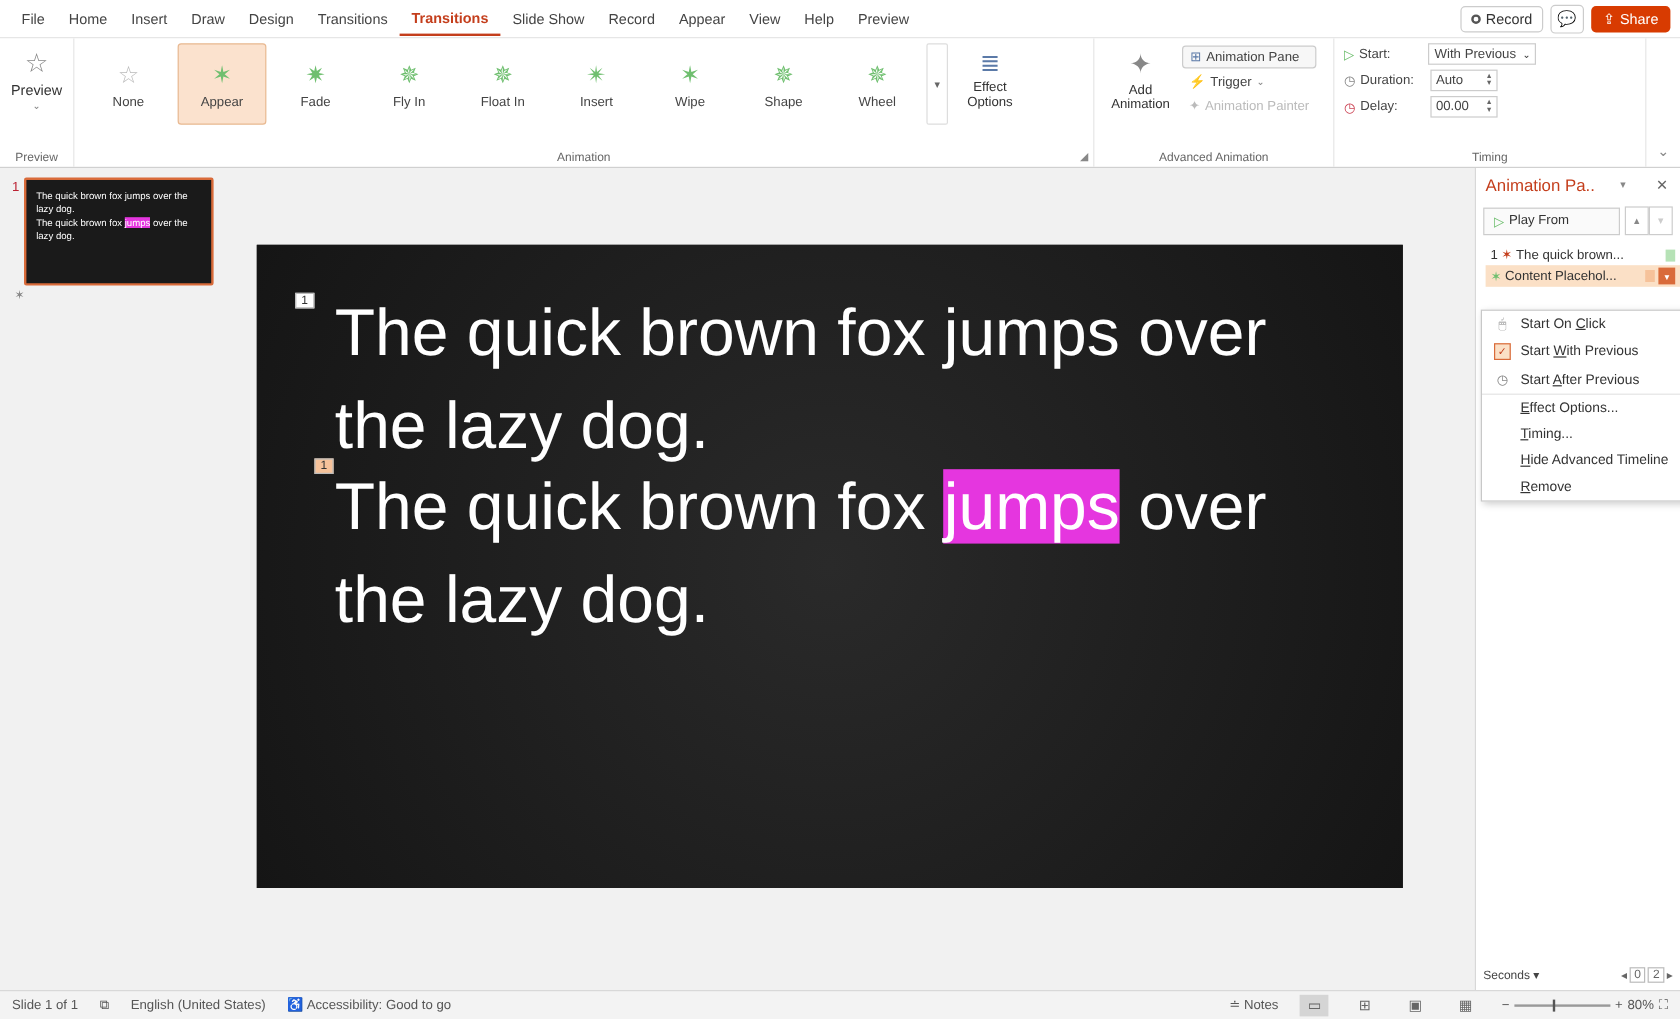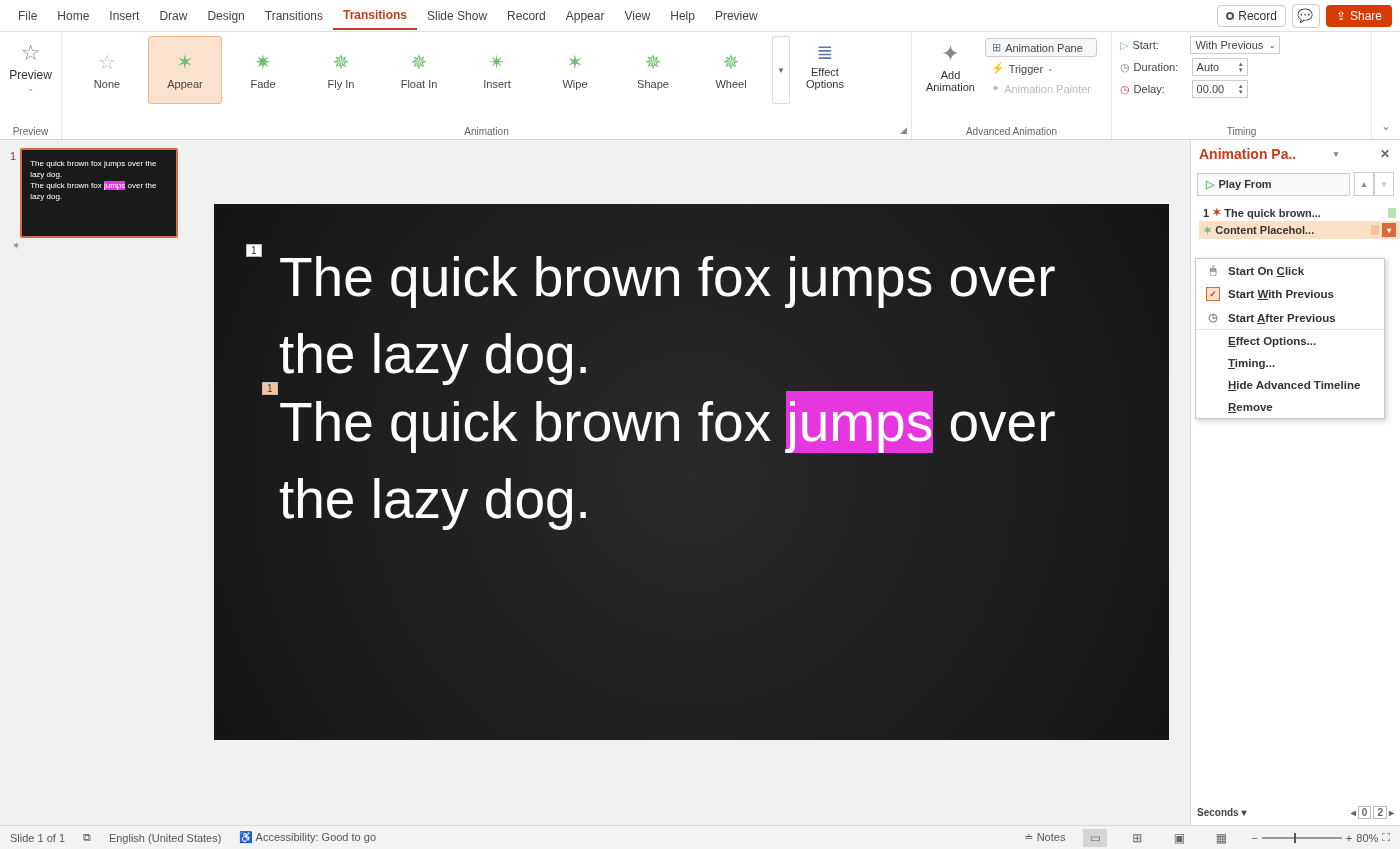--- a/index.html
+++ b/index.html
@@ -50,21 +50,21 @@
 .thumb { width:158px; height:90px; background:#1a1a1a; border:2px solid #d96b3a; border-radius:2px; padding:8px; color:#fff; font-size:8px; line-height:11px; }
 .thumb .hl { background:#e536df; }
 .canvas-area { flex:1; position:relative; overflow:hidden; }
 .slide { position:absolute; left:14px; top:64px; width:955px; height:536px; background:#1c1c1c; background-image:radial-gradient(circle,#2a2a2a 0%,#151515 100%); color:#fff; font-family:"Segoe UI",Arial,sans-serif; }
 .slide .tag { position:absolute; background:#fff; color:#333; font-size:10px; padding:0 4px; border:1px solid #bbb; }
 .slide .tag.t2 { background:#f6c29a; }
 .slide .txt { position:absolute; left:65px; right:40px; font-size:55px; font-weight:400; line-height:1.4; }
 .slide .hlbig { background:#e536df; color:#fff; }
 
 
-.apane { width:210px; background:#fff; border-left:1px solid #d8d8d8; display:flex; flex-direction:column; position:relative;font-weight:bold; }
+.apane { width:171px; background:#fff; border-left:1px solid #d8d8d8; display:flex; flex-direction:column; position:relative; }
 .apane-head { display:flex; align-items:center; justify-content:space-between; padding:6px 6px 6px 8px; }
 .apane-head .ttl { color:#c43e1c; font-size:14px; }
 .apane-head .xbtn { color:#666; padding:0 4px; cursor:pointer; }
 .apane-tools { display:flex; align-items:center; gap:4px; padding:4px 6px; }
 .playfrom { border:1px solid #ccc; padding:4px 8px; font-size:11px; display:flex; align-items:center; gap:4px; background:#fafafa; flex:1; }
 .ap-updown { display:flex; }
 .ap-updown div { width:20px; height:24px; border:1px solid #ccc; display:flex; align-items:center; justify-content:center; font-size:9px; color:#888; }
 .ap-list { padding:4px 0 0 8px; font-size:11px; overflow:visible; }
 .ap-row { display:flex; align-items:center; gap:3px; padding:2px 4px; position:relative; }
 .ap-row.sel { background:#fbe0c6; }

